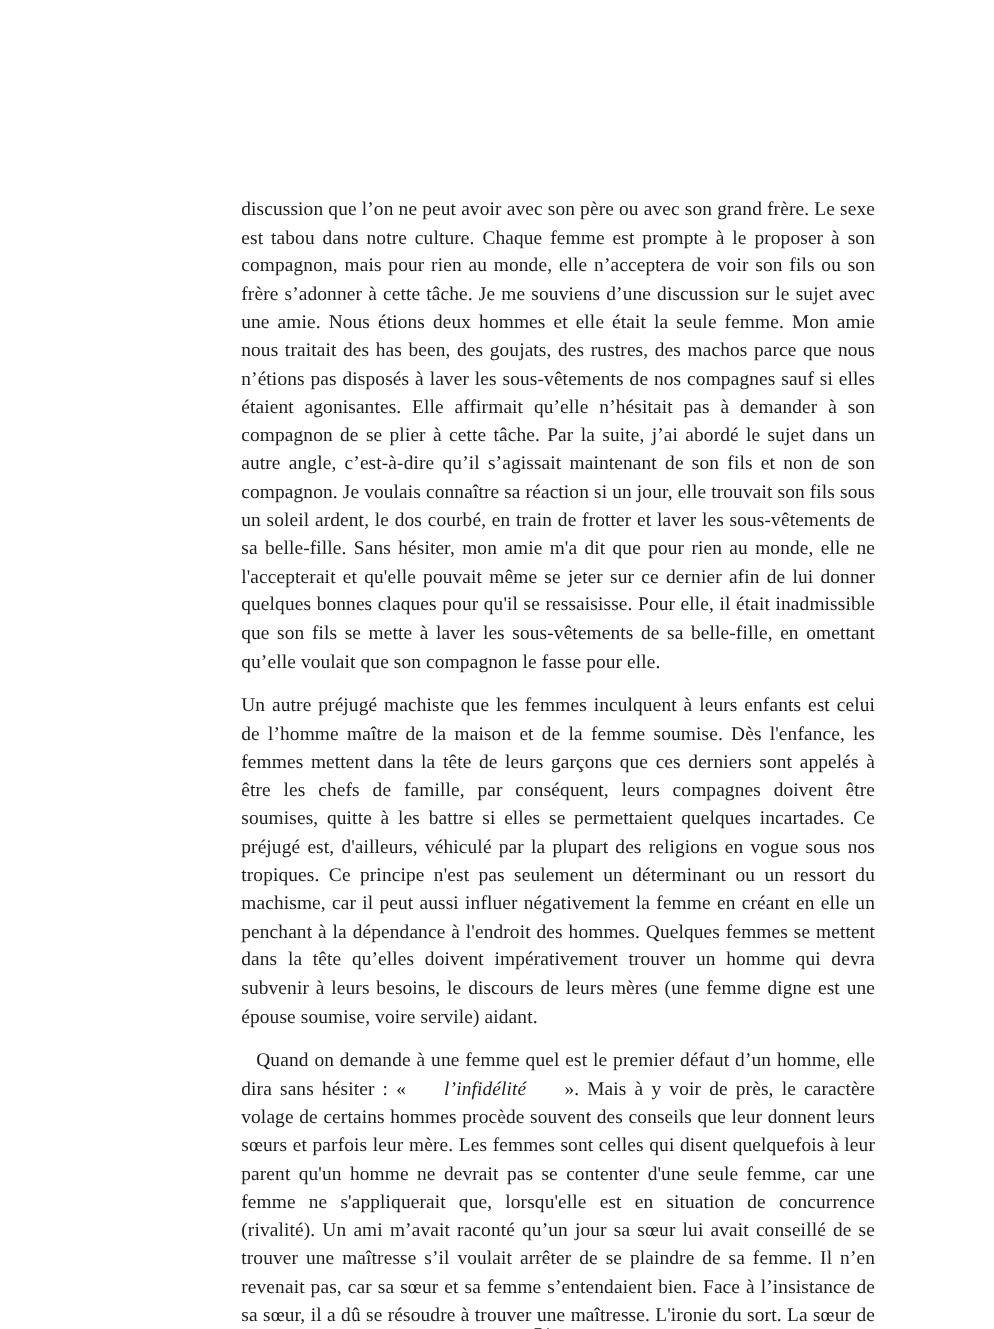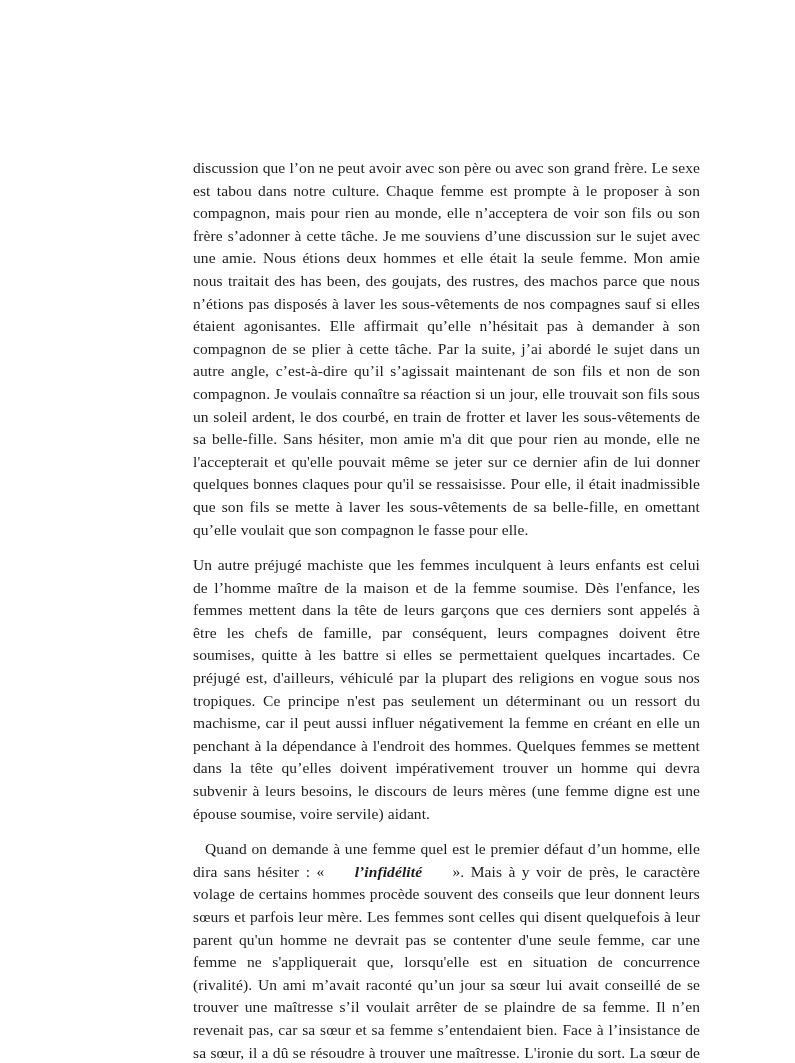--- a/index.html
+++ b/index.html
@@ -25,21 +25,21 @@
     width: 531px;
     text-align: justify;
     font-size: 15.5px;
     line-height: 22.6px;
     letter-spacing: 0.1px;
   }
   .text-block p {
     margin-bottom: 13px;
   }
   .text-block p:last-child { margin-bottom: 0; }
-  .text-block em { font-style: italic; font-weight: bold; }
+  .text-block em { font-style: italic; }
   .page-number {
     position: absolute;
     left: 0;
     right: 0;
     top: 1011px;
     text-align: center;
     font-size: 13.5px;
     color: #4a4a4a;
   }
 </style>

